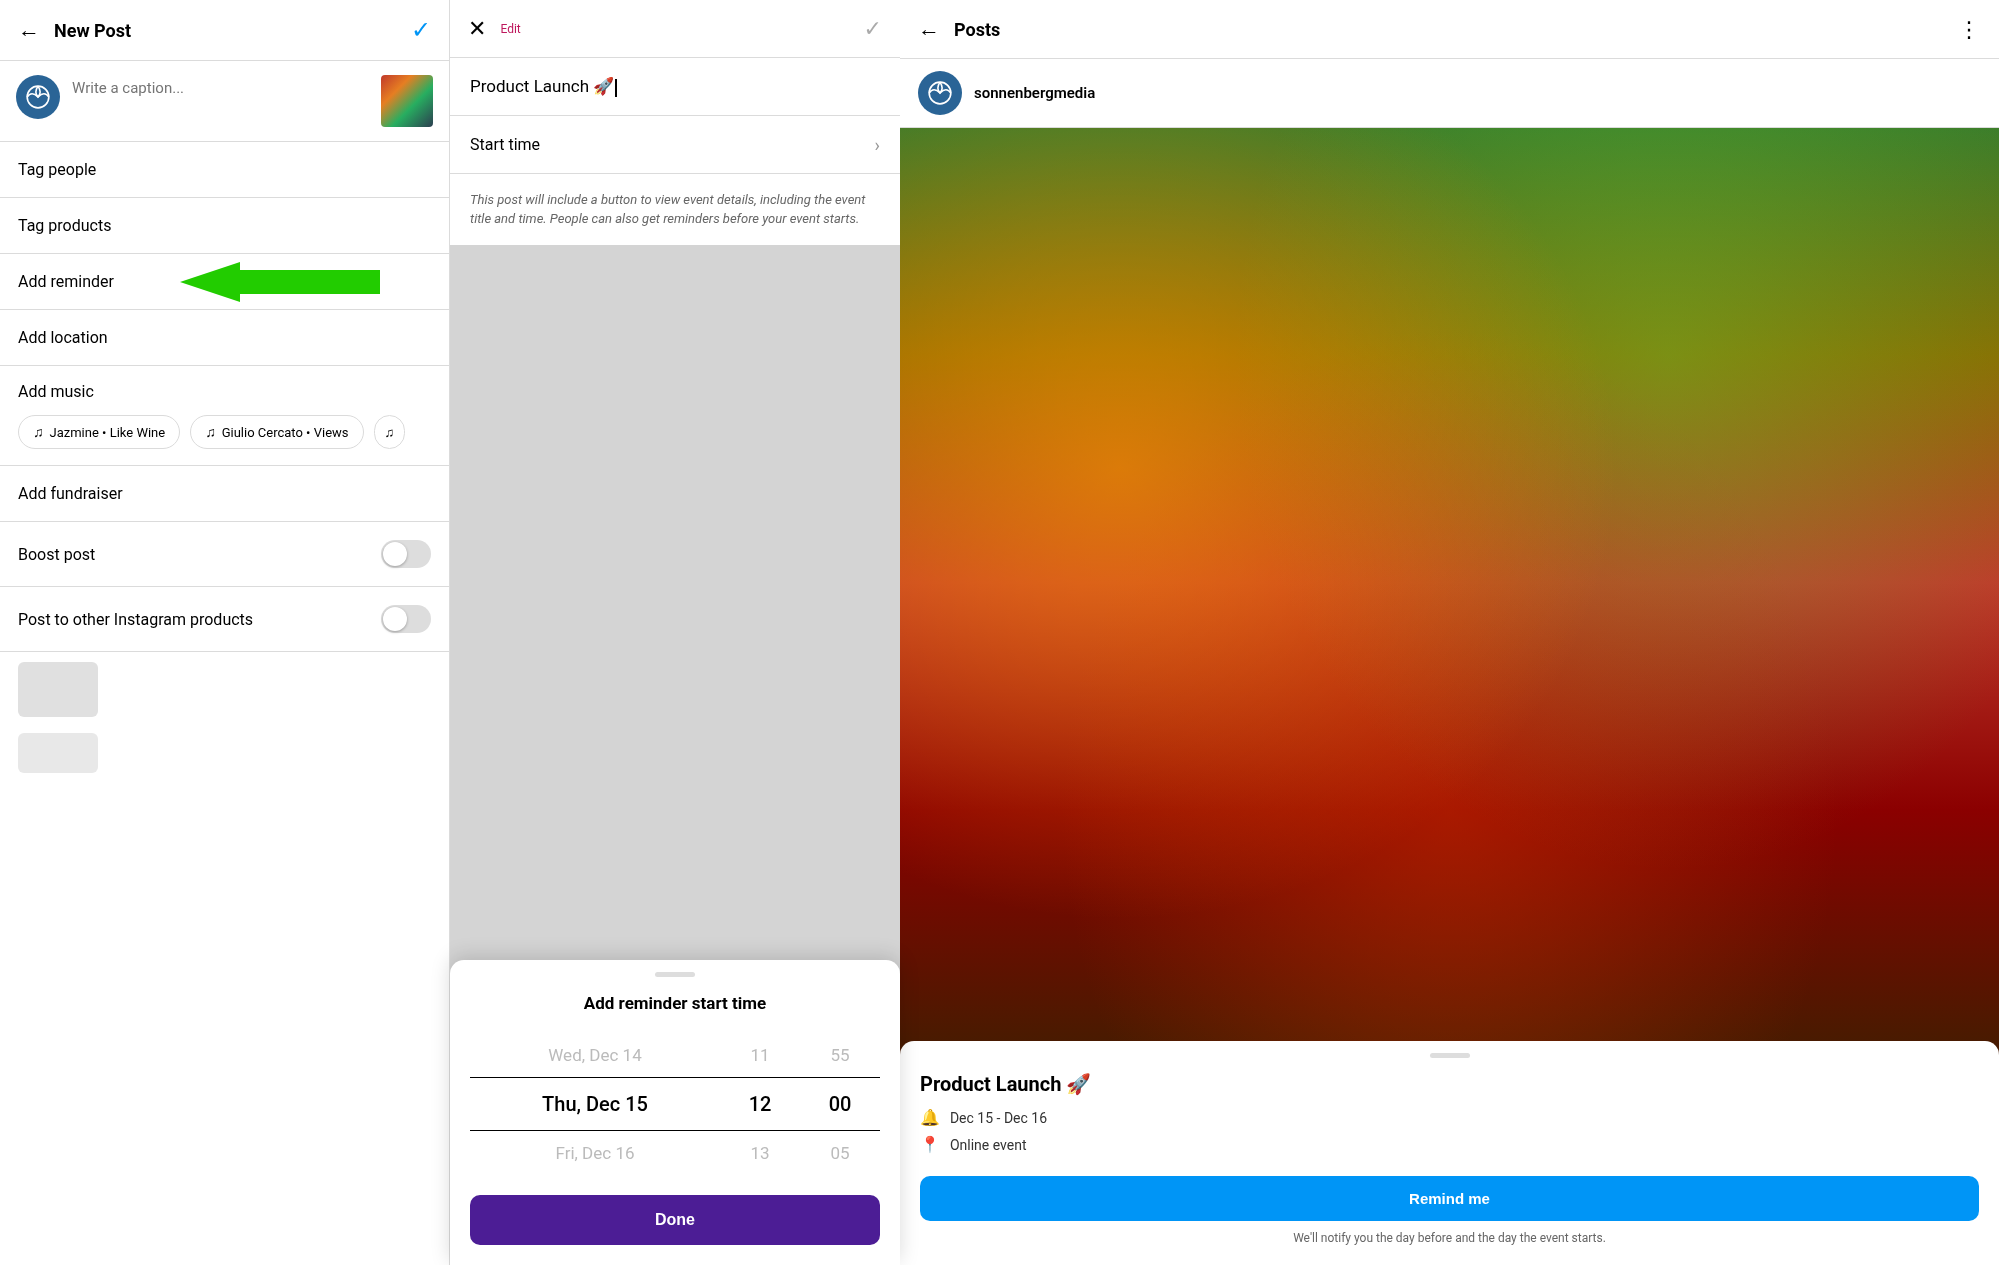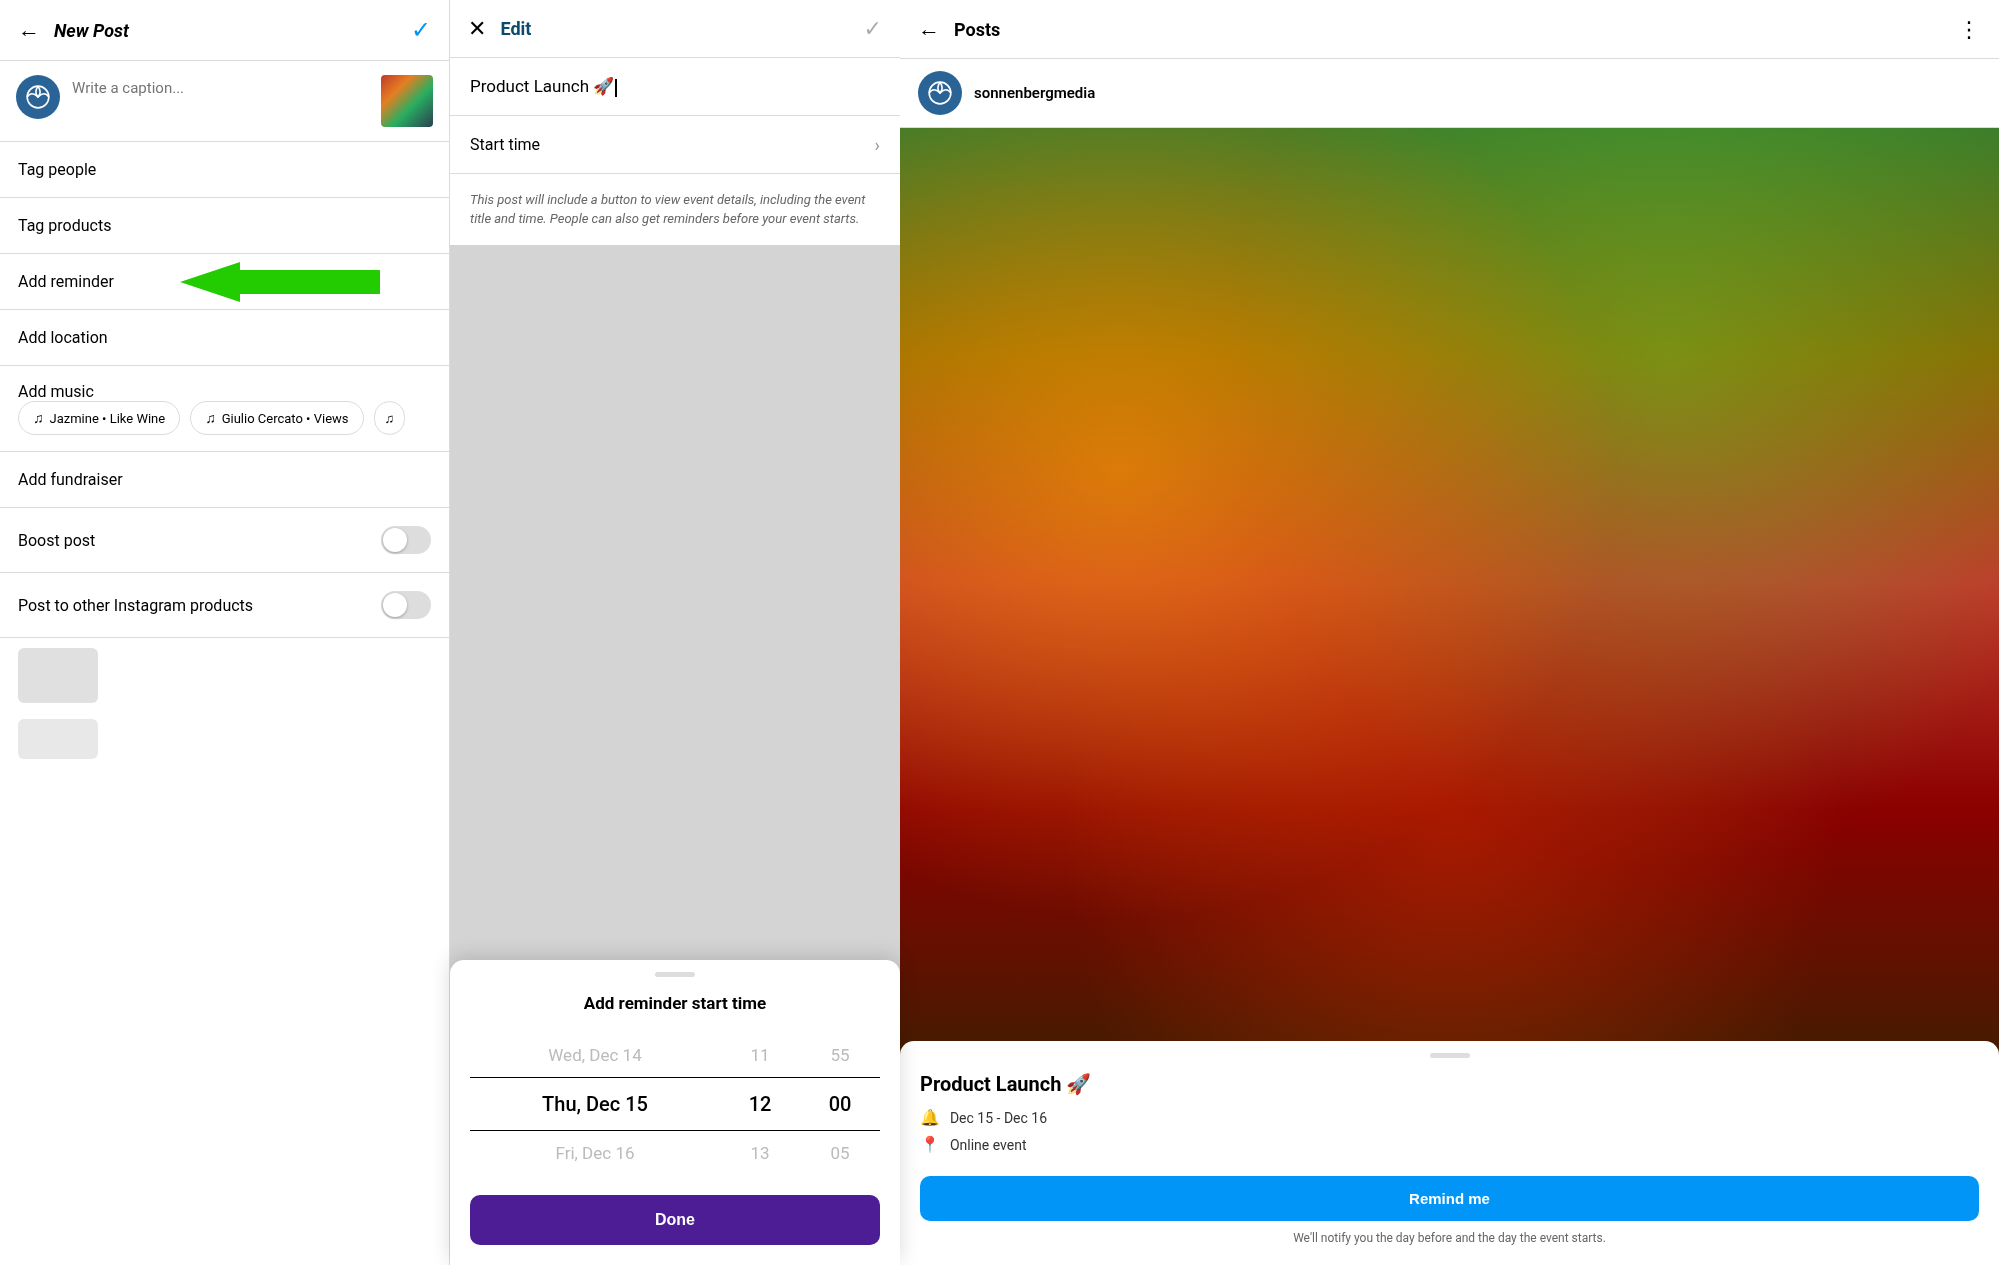--- a/index.html
+++ b/index.html
@@ -41,21 +41,20 @@
     .back-arrow {
       font-size: 22px;
       color: #000;
       cursor: pointer;
     }
 
     .panel-title {
       font-size: 18px;
       font-weight: 700;
       color: #000;
-      font-style: italic;
     }
 
     .check-icon {
       color: #0095f6;
       font-size: 24px;
       font-weight: 300;
       cursor: pointer;
     }
 
     
@@ -131,20 +130,21 @@
 
     
     .music-section {
       padding: 16px 18px;
       border-bottom: 1px solid #dbdbdb;
     }
 
     .music-label {
       font-size: 16px;
       color: #000;
+      margin-bottom: 14px;
     }
 
     .music-chips {
       display: flex;
       gap: 10px;
       flex-wrap: nowrap;
     }
 
     .music-chip {
       display: flex;
@@ -230,23 +230,23 @@
       gap: 14px;
     }
 
     .x-icon {
       font-size: 22px;
       color: #000;
       cursor: pointer;
     }
 
     .edit-title {
-      font-size: 18px;
-      font-weight: 700;
-      color: #0c4a6e;
+      font-size: 12px;
+      font-weight: 400;
+      color: #be185d;
     }
 
     .edit-check {
       color: #aaa;
       font-size: 22px;
       cursor: pointer;
     }
 
     .edit-content {
       background: #fff;

